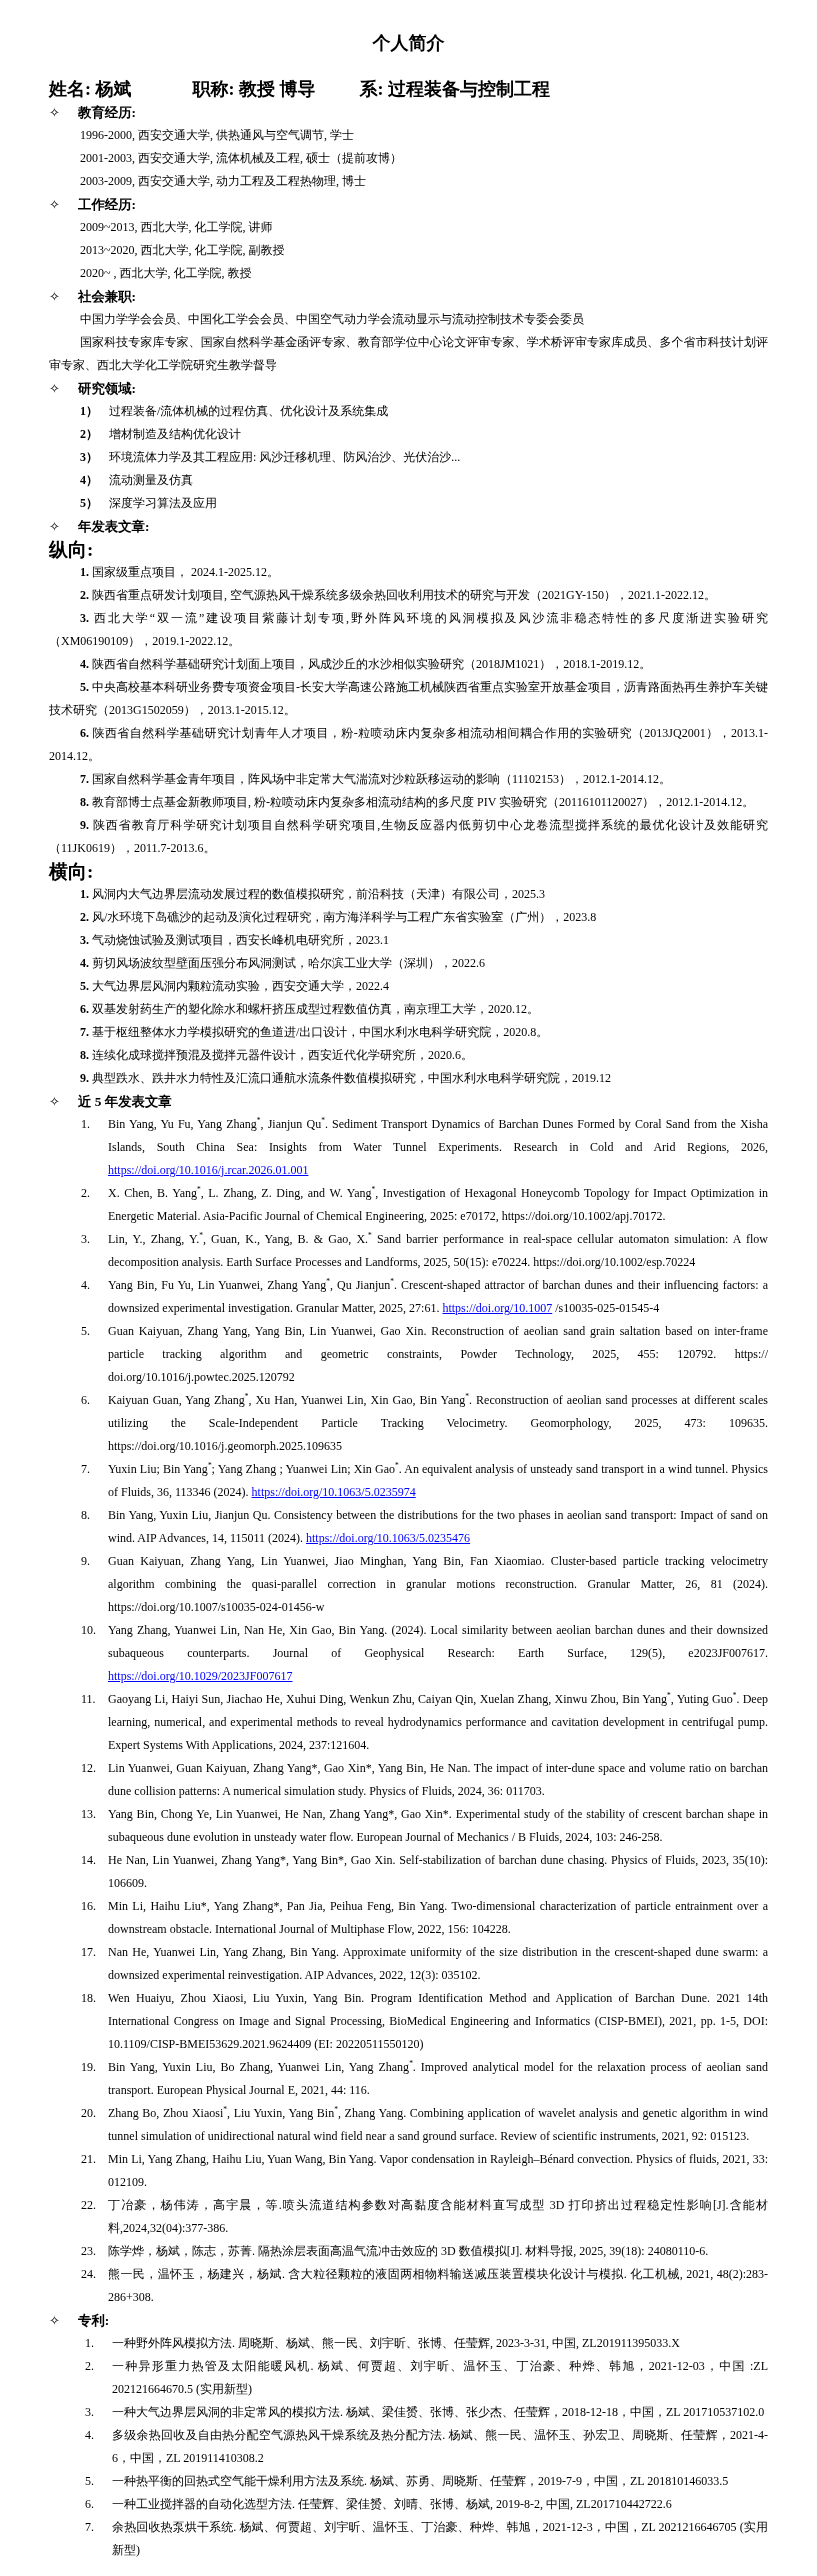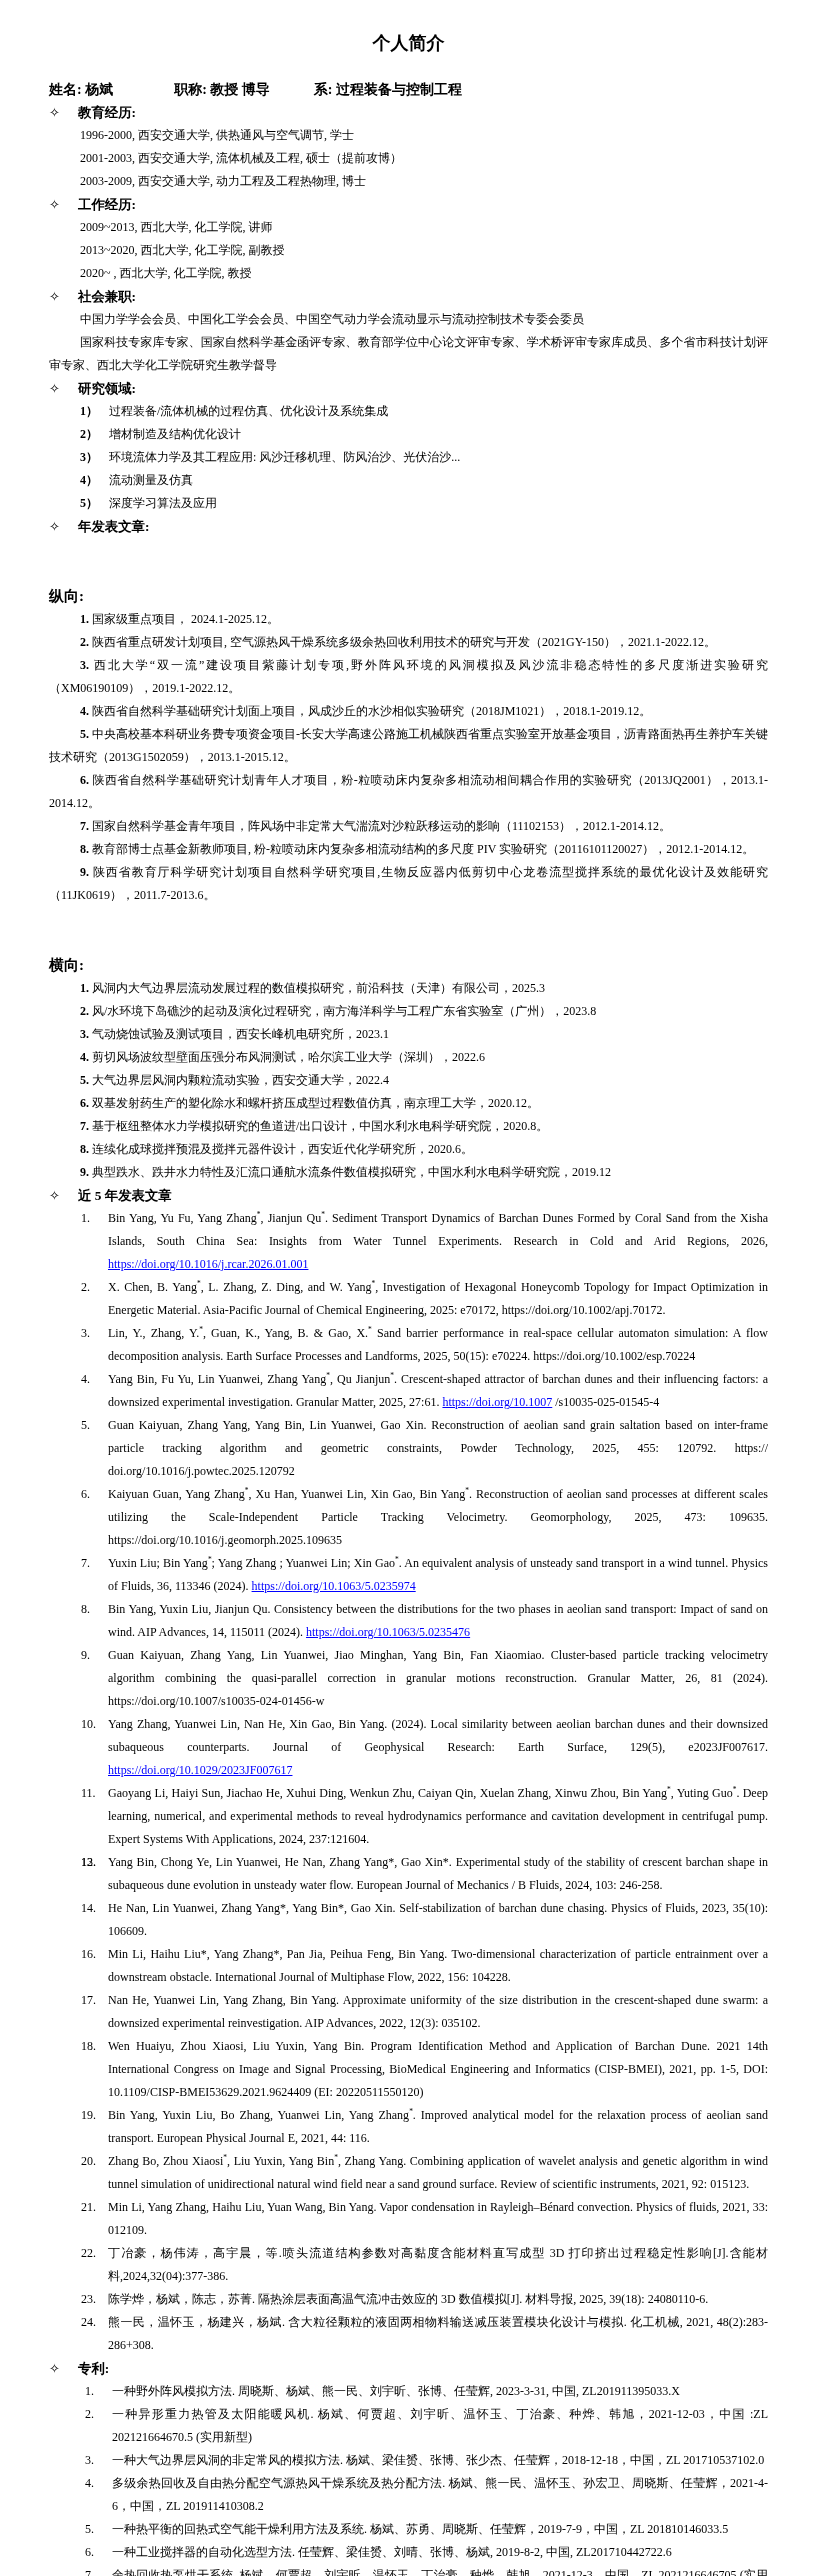--- a/index.html
+++ b/index.html
@@ -5,30 +5,30 @@
   html,body{margin:0;padding:0;background:#ffffff;}
   body{
     width:818px;
     color:#000;
     font-family:"Liberation Serif","DejaVu Serif",serif;
     font-size:12px;
     line-height:23px;
   }
   .doc{box-sizing:border-box;min-height:3038px;padding:24px 50px 20.6px 49px;}
   .title{text-align:center;font-weight:bold;font-size:18px;margin-top:8.2px;}
-  .inforow{font-weight:bold;font-size:14px;margin-top:23px;}
+  .inforow{font-weight:bold;font-size:18px;margin-top:23px;}
   .inforow .f1{margin-right:61px;}
   .inforow .f2{margin-right:44px;}
   .shead{font-weight:bold;font-size:13.4px;}
   .shead .bullet{display:inline-block;width:29px;font-weight:normal;font-size:13px;}
   .line{padding-left:31px;}
   .social-par{margin:0;text-indent:31px;text-align:justify;}
   .rline{position:relative;padding-left:60px;}
   .rline .rnum{position:absolute;left:31px;font-weight:bold;}
-  .vh-label{font-weight:bold;font-size:15px;margin-top:47px;}
+  .vh-label{font-weight:bold;font-size:19px;}
   .proj{margin:0;text-indent:31px;text-align:justify;}
   .proj .pnum{font-weight:bold;}
   ol.plist{list-style:none;margin:0;padding:0;}
   li.pub{position:relative;padding-left:59px;text-align:justify;}
   li.pub .lnum{position:absolute;left:32px;}
   li.pat{position:relative;padding-left:63px;text-align:justify;}
   li.pat .lnum{position:absolute;left:36px;}
   .st-b{font-weight:normal;}
   .st-i{}
   .st-l{color:#0000FF;text-decoration:underline;}
@@ -117,21 +117,21 @@
         <li class="pub"><span class="lnum">2.</span><span class="ltext"><span>X. Chen, </span><span class="st-b">B. Yang</span><sup class="st-b">*</sup><span>, L. Zhang, Z. Ding, and W. Yang</span><sup>*</sup><span>, Investigation of Hexagonal Honeycomb Topology for Impact Optimization in Energetic Material. Asia-Pacific Journal of Chemical Engineering, 2025: e70172, https://doi.org/10.1002/apj.70172.</span></span></li>
         <li class="pub"><span class="lnum">3.</span><span class="ltext"><span>Lin, Y., Zhang, Y.</span><sup>*</sup><span>, Guan, K., </span><span class="st-b">Yang, B</span><span>. &amp; Gao, X.</span><sup>*</sup><span> Sand barrier performance in real-space cellular automaton simulation: A flow decomposition analysis. Earth Surface Processes and Landforms, 2025, 50(15): e70224. https://doi.org/10.1002/esp.70224</span></span></li>
         <li class="pub"><span class="lnum">4.</span><span class="ltext"><span class="st-b">Yang Bin</span><span>, Fu Yu, Lin Yuanwei, Zhang Yang</span><sup>*</sup><span>, Qu Jianjun</span><sup>*</sup><span>. Crescent-shaped attractor of barchan dunes and their influencing factors: a downsized experimental investigation. </span><span class="st-i">Granular Matter</span><span>, 2025, </span><span class="st-b">27</span><span>:61. </span><span class="st-l" style="color: rgb(0, 0, 255);">https://doi.org/10.1007</span><span> /s10035-025-01545-4</span></span></li>
         <li class="pub"><span class="lnum">5.</span><span class="ltext"><span>Guan Kaiyuan, Zhang Yang, </span><span class="st-b">Yang Bin</span><span>, Lin Yuanwei, Gao Xin. Reconstruction of aeolian sand grain saltation based on inter-frame particle tracking algorithm and geometric constraints, </span><span class="st-i">Powder Technology</span><span>, 2025, 455: 120792. https:// doi.org/10.1016/j.powtec.2025.120792</span></span></li>
         <li class="pub"><span class="lnum">6.</span><span class="ltext"><span>Kaiyuan Guan, Yang Zhang</span><sup>*</sup><span>, Xu Han, Yuanwei Lin, Xin Gao, </span><span class="st-b">Bin Yang</span><sup class="st-b">*</sup><span>. Reconstruction of aeolian sand processes at different scales utilizing the Scale-Independent Particle Tracking Velocimetry. </span><span class="st-i">Geomorphology</span><span>, 2025, 473: 109635. https://doi.org/10.1016/j.geomorph.2025.109635</span></span></li>
         <li class="pub"><span class="lnum">7.</span><span class="ltext"><span>Yuxin Liu; </span><span class="st-b">Bin Yang</span><sup class="st-b">*</sup><span>; Yang Zhang ; Yuanwei Lin; Xin Gao</span><sup>*</sup><span>. An equivalent analysis of unsteady sand transport in a wind tunnel. </span><span class="st-i">Physics of Fluids</span><span>, 36, 113346 (2024). </span><span class="st-l" style="color: rgb(0, 0, 255);">https://doi.org/10.1063/5.0235974</span></span></li>
         <li class="pub"><span class="lnum">8.</span><span class="ltext"><span class="st-b">Bin Yang</span><span>, Yuxin Liu, Jianjun Qu. Consistency between the distributions for the two phases in aeolian sand transport: Impact of sand on wind. </span><span class="st-i">AIP Advances</span><span>, 14, 115011 (2024). </span><span class="st-l" style="color: rgb(0, 0, 255);">https://doi.org/10.1063/5.0235476</span></span></li>
         <li class="pub"><span class="lnum">9.</span><span class="ltext"><span>Guan Kaiyuan, Zhang Yang, Lin Yuanwei, Jiao Minghan, </span><span class="st-b">Yang Bin</span><span>, Fan Xiaomiao. Cluster-based particle tracking velocimetry algorithm combining the quasi-parallel correction in granular motions reconstruction. Granular Matter, 26, 81 (2024). https://doi.org/10.1007/s10035-024-01456-w</span></span></li>
         <li class="pub"><span class="lnum">10.</span><span class="ltext"><span>Yang Zhang, Yuanwei Lin, Nan He, Xin Gao, Bin Yang. (2024). Local similarity between aeolian barchan dunes and their downsized subaqueous counterparts. </span><span class="st-i">Journal of Geophysical Research: Earth Surface, 129(5)</span><span>, e2023JF007617. </span><span class="st-l" style="color: rgb(0, 0, 255);">https://doi.org/10.1029/2023JF007617</span></span></li>
         <li class="pub"><span class="lnum">11.</span><span class="ltext"><span>Gaoyang Li, Haiyi Sun, Jiachao He, Xuhui Ding, Wenkun Zhu, Caiyan Qin, Xuelan Zhang, Xinwu Zhou, Bin Yang</span><sup>*</sup><span>, Yuting Guo</span><sup>*</sup><span>. Deep learning, numerical, and experimental methods to reveal hydrodynamics performance and cavitation development in centrifugal pump. Expert Systems With Applications, 2024, 237:121604.</span></span></li>
-        <li class="pub"><span class="lnum">12.</span></li>
+        <li class="pub"><span class="lnum">12.</span><span class="ltext"><span>Lin Yuanwei, Guan Kaiyuan, Zhang Yang*, Gao Xin*, Yang Bin, He Nan. The impact of inter-dune space and volume ratio on barchan dune collision patterns: A numerical simulation study. Physics of Fluids, 2024, 36: 011703.</span></span></li>
         <li class="pub"><span class="lnum">13.</span><span class="ltext"><span>Yang Bin, Chong Ye, Lin Yuanwei, He Nan, Zhang Yang*, Gao Xin*. Experimental study of the stability of crescent barchan shape in subaqueous dune evolution in unsteady water flow. European Journal of Mechanics / B Fluids, 2024, 103: 246-258.</span></span></li>
         <li class="pub"><span class="lnum">14.</span><span class="ltext"><span>He Nan, Lin Yuanwei, Zhang Yang*, Yang Bin*, Gao Xin. Self-stabilization of barchan dune chasing. Physics of Fluids, 2023, 35(10): 106609.</span></span></li>
         <li class="pub"><span class="lnum">16.</span><span class="ltext"><span>Min Li, Haihu Liu*, Yang Zhang*, Pan Jia, Peihua Feng, Bin Yang. Two-dimensional characterization of particle entrainment over a downstream obstacle. International Journal of Multiphase Flow, 2022, 156: 104228.</span></span></li>
         <li class="pub"><span class="lnum">17.</span><span class="ltext"><span>Nan He, Yuanwei Lin, Yang Zhang, </span><span class="st-b">Bin Yang</span><span>. Approximate uniformity of the size distribution in the crescent-shaped dune swarm: a downsized experimental reinvestigation. AIP Advances, 2022, 12(3): 035102.</span></span></li>
         <li class="pub"><span class="lnum">18.</span><span class="ltext"><span>Wen Huaiyu, Zhou Xiaosi, Liu Yuxin, Yang Bin. Program Identification Method and Application of Barchan Dune. 2021 14th International Congress on Image and Signal Processing, BioMedical Engineering and Informatics (CISP-BMEI), 2021, pp. 1-5, DOI: 10.1109/CISP-BMEI53629.2021.9624409 (EI: 20220511550120)</span></span></li>
         <li class="pub"><span class="lnum">19.</span><span class="ltext"><span class="st-b">Bin Yang</span><span>, Yuxin Liu, Bo Zhang, Yuanwei Lin, Yang Zhang</span><sup>*</sup><span>. Improved analytical model for the relaxation process of aeolian sand transport. </span><span class="st-i">European Physical Journal E</span><span>, 2021, 44: 116.</span></span></li>
         <li class="pub"><span class="lnum">20.</span><span class="ltext"><span>Zhang Bo, Zhou Xiaosi</span><sup>*</sup><span>, Liu Yuxin, </span><span class="st-b">Yang Bin</span><sup class="st-b">*</sup><span>, Zhang Yang. Combining application of wavelet analysis and genetic algorithm in wind tunnel simulation of unidirectional natural wind field near a sand ground surface. </span><span class="st-i">Review of scientific instruments</span><span>, 2021, 92: 015123.</span></span></li>
         <li class="pub"><span class="lnum">21.</span><span class="ltext"><span>Min Li, Yang Zhang, Haihu Liu, Yuan Wang, </span><span class="st-b">Bin Yang</span><span>. Vapor condensation in Rayleigh–Bénard convection. </span><span class="st-i">Physics of fluids</span><span>, </span><span class="st-b">2021</span><span>, 33: 012109.</span></span></li>
         <li class="pub"><span class="lnum">22.</span><span class="ltext"><span>丁冶豪，杨伟涛，高宇晨，等.喷头流道结构参数对高黏度含能材料直写成型 3D 打印挤出过程稳定性影响[J].含能材料,2024,32(04):377-386.</span></span></li>
         <li class="pub"><span class="lnum">23.</span><span class="ltext"><span>陈学烨，杨斌，陈志，苏菁. 隔热涂层表面高温气流冲击效应的 3D 数值模拟[J]. 材料导报, 2025, 39(18): 24080110-6.</span></span></li>

